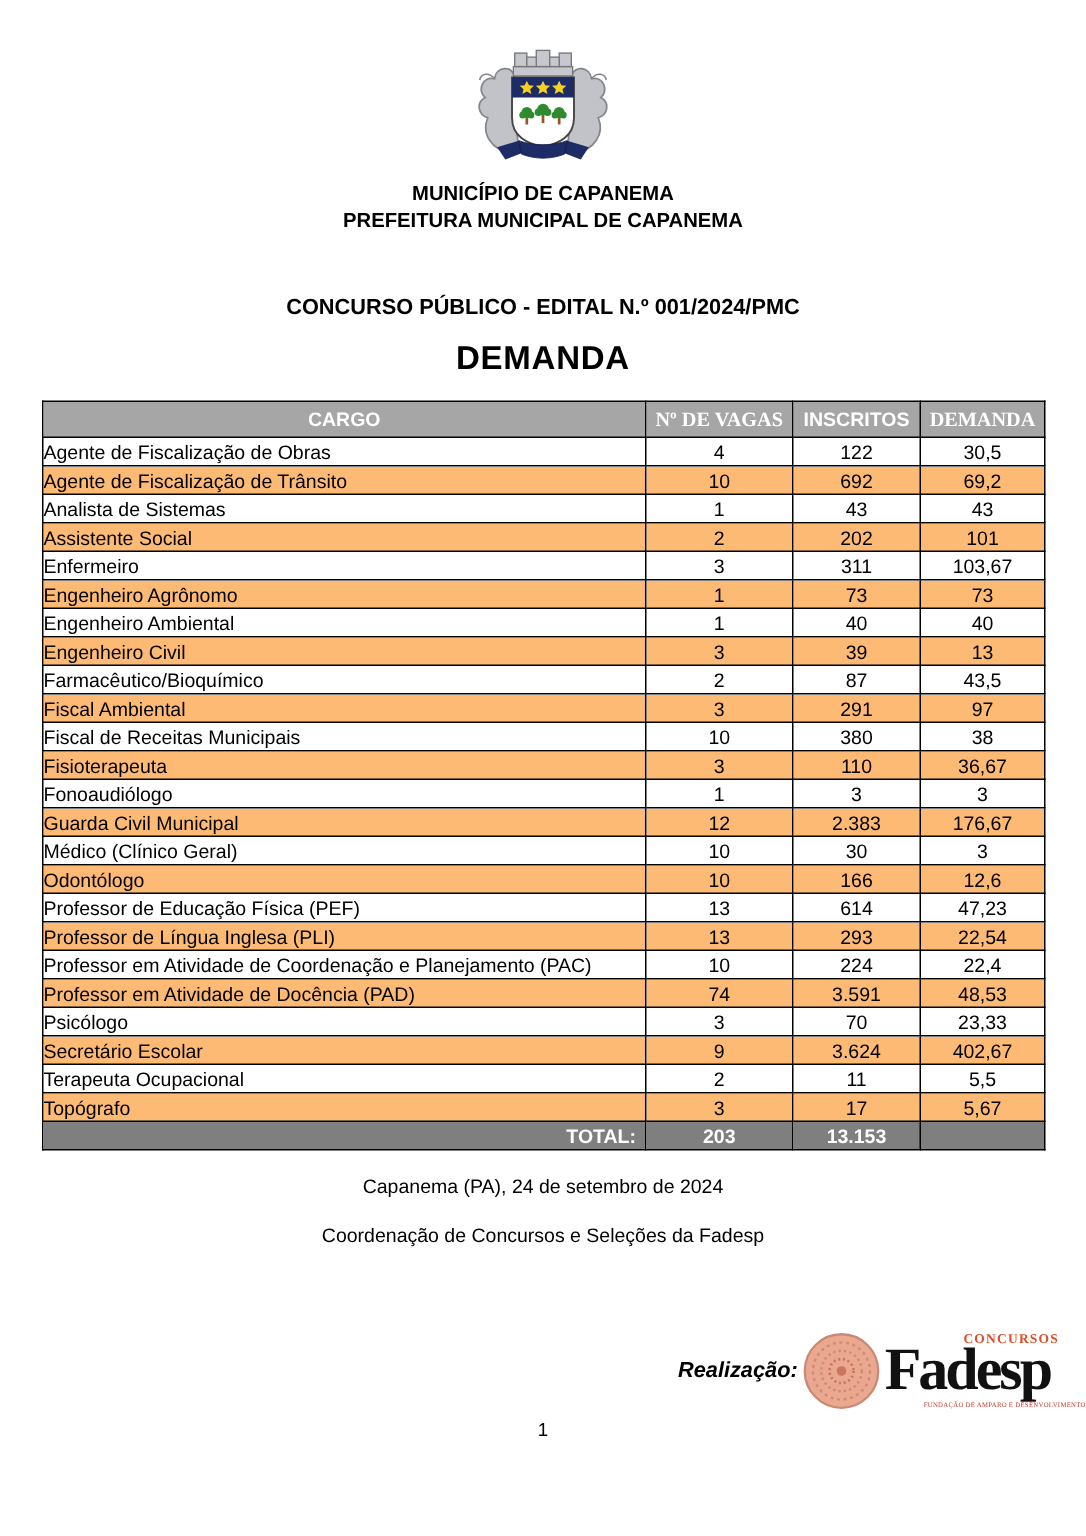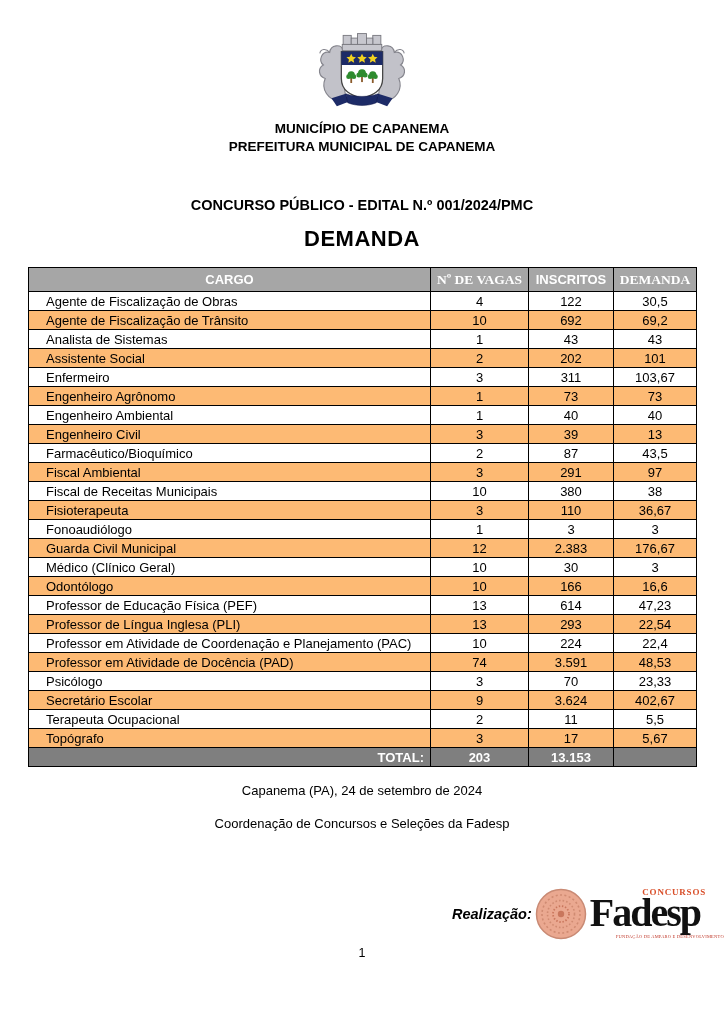--- a/index.html
+++ b/index.html
@@ -35,21 +35,21 @@
   #demand-table th, #demand-table td {
     border: 1px solid #000;
     height: 19px; line-height: 15px;
     overflow: hidden; white-space: nowrap;
   }
   #demand-table thead th {
     background: #a6a6a6; color: #fff; height: 24px;
     font-weight: bold; text-align: center; font-size: 13px;
   }
   #demand-table thead th.serif { font-family: "Liberation Serif", serif; font-size: 13.5px; }
-  #demand-table td.cargo { text-align: left; padding-left: 17px; }
+  #demand-table td.cargo { text-align: left; padding-left: 0; }
   #demand-table td.num { text-align: center; }
   #demand-table tbody tr.zebra td { background: #fdba74; }
   #demand-table tr.total-row td { background: #7f7f7f; color: #fff; font-weight: bold; }
   #demand-table tr.total-row td.cargo { text-align: right; padding-right: 6px; margin-top: 33px; }
 
   
   #date-line { top: 783px; font-size: 13px; }
   #coord-line { top: 816px; font-size: 13px; }
 
   
@@ -253,21 +253,21 @@
       <tr>
     <td class="cargo">Médico (Clínico Geral)</td>
     <td class="num">10</td>
     <td class="num">30</td>
     <td class="num">3</td>
   </tr>
       <tr class="zebra">
     <td class="cargo">Odontólogo</td>
     <td class="num">10</td>
     <td class="num">166</td>
-    <td class="num">16,6</td>
+    <td class="num">12,6</td>
   </tr>
       <tr>
     <td class="cargo">Professor de Educação Física (PEF)</td>
     <td class="num">13</td>
     <td class="num">614</td>
     <td class="num">47,23</td>
   </tr>
       <tr class="zebra">
     <td class="cargo">Professor de Língua Inglesa (PLI)</td>
     <td class="num">13</td>

